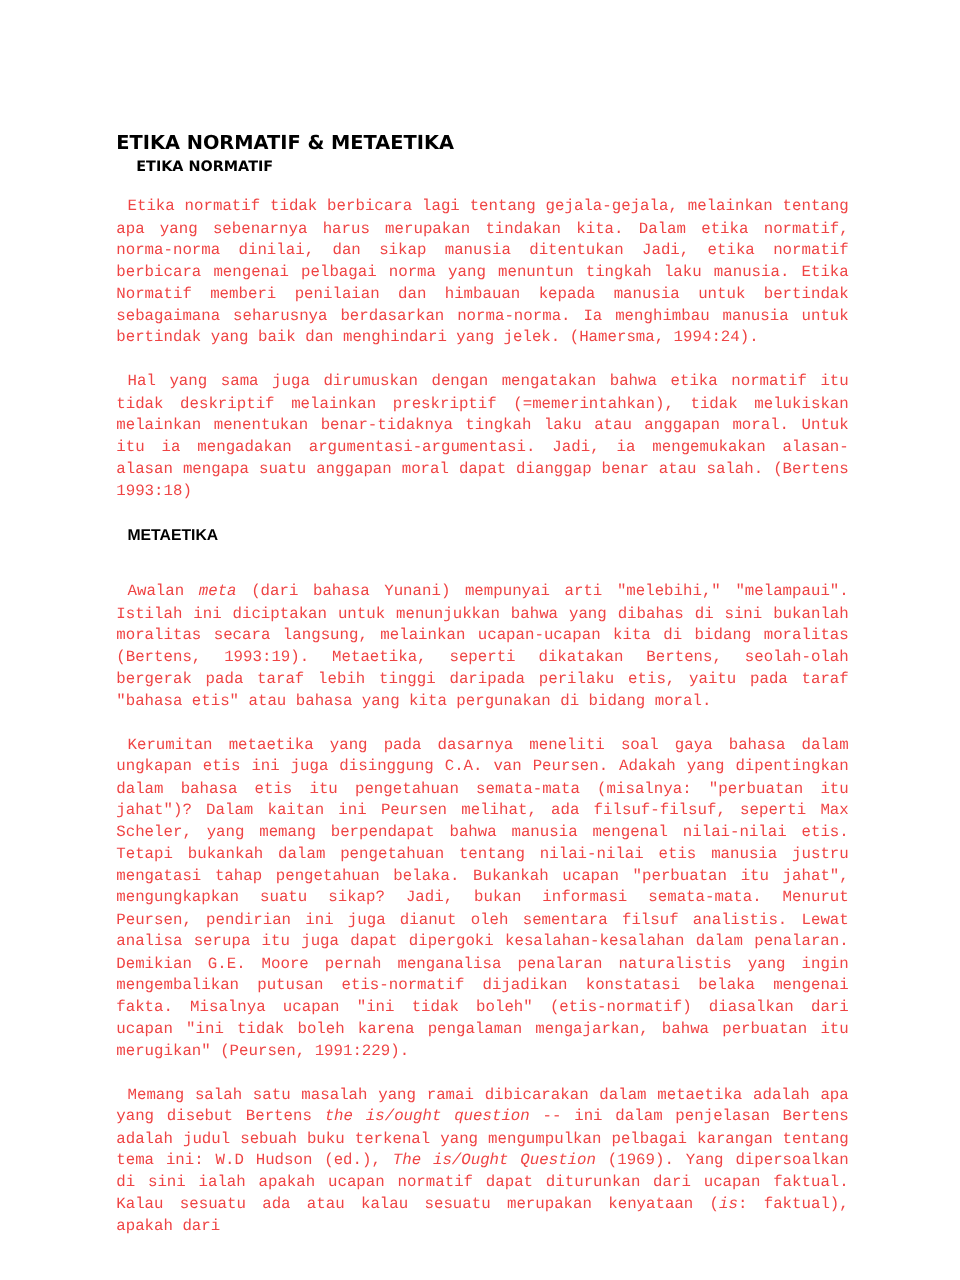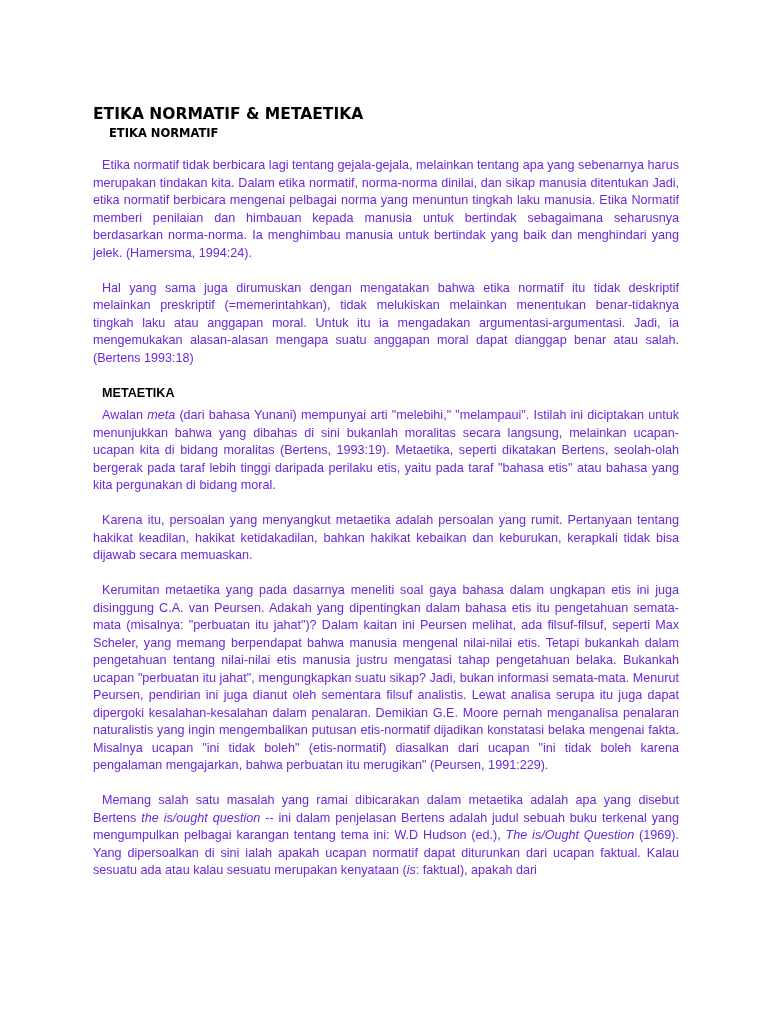--- a/index.html
+++ b/index.html
@@ -31,34 +31,34 @@
     }
     .doc-subtitle {
       font-family: "DejaVu Sans", sans-serif;
       font-weight: bold;
       font-size: 11.5px;
       line-height: 18px;
       margin: 0 0 15px 16px;
       color: #000;
     }
     .para {
-      font-family: Liberation Sans, sans-serif;
+      font-family: Liberation Mono, monospace;
       font-size: 12.6px;
       line-height: 17.5px;
       text-align: justify;
       text-indent: 9px;
       margin: 0 0 17.5px 0;
-      color: #6d28d9;
+      color: #ef4444;
     }
     .section-heading {
       font-family: "Liberation Sans", sans-serif;
       font-weight: bold;
       font-size: 12.6px;
       line-height: 17.5px;
-      margin: 0 0 5px 0;
+      margin: 0 0 28px 0;
       padding-left: 9px;
       color: #000;
     }
     .para em {
       font-style: italic;
     }
   </style>
 </head>
 <body>
 
@@ -66,18 +66,17 @@
   <h1 class="doc-title">ETIKA NORMATIF &amp; METAETIKA</h1>
   <h2 class="doc-subtitle">ETIKA NORMATIF</h2>
 
   <p class="para">Etika normatif tidak berbicara lagi tentang gejala-gejala, melainkan tentang apa yang sebenarnya harus merupakan tindakan kita. Dalam etika normatif, norma-norma dinilai, dan sikap manusia ditentukan Jadi, etika normatif berbicara mengenai pelbagai norma yang menuntun tingkah laku manusia. Etika Normatif memberi penilaian dan himbauan kepada manusia untuk bertindak sebagaimana seharusnya berdasarkan norma-norma. Ia menghimbau manusia untuk bertindak yang baik dan menghindari yang jelek. (Hamersma, 1994:24).</p>
   <p class="para">Hal yang sama juga dirumuskan dengan mengatakan bahwa etika normatif itu tidak deskriptif melainkan preskriptif (=memerintahkan), tidak melukiskan melainkan menentukan benar-tidaknya tingkah laku atau anggapan moral. Untuk itu ia mengadakan argumentasi-argumentasi. Jadi, ia mengemukakan alasan-alasan mengapa suatu anggapan moral dapat dianggap benar atau salah. (Bertens 1993:18)</p>
 
   <h3 class="section-heading">METAETIKA</h3>
 
   <p class="para"><span>Awalan </span><em>meta</em><span> (dari bahasa Yunani) mempunyai arti "melebihi," "melampaui". Istilah ini diciptakan untuk menunjukkan bahwa yang dibahas di sini bukanlah moralitas secara langsung, melainkan ucapan-ucapan kita di bidang moralitas (Bertens, 1993:19). Metaetika, seperti dikatakan Bertens, seolah-olah bergerak pada taraf lebih tinggi daripada perilaku etis, yaitu pada taraf "bahasa etis" atau bahasa yang kita pergunakan di bidang moral.</span></p>
 
-  <p class="para">Karena itu, persoalan yang menyangkut metaetika adalah persoalan yang rumit. Pertanyaan tentang hakikat keadilan, hakikat ketidakadilan, bahkan hakikat kebaikan dan keburukan, kerapkali tidak bisa dijawab secara memuaskan.</p>
 
   <p class="para">Kerumitan metaetika yang pada dasarnya meneliti soal gaya bahasa dalam ungkapan etis ini juga disinggung C.A. van Peursen. Adakah yang dipentingkan dalam bahasa etis itu pengetahuan semata-mata (misalnya: "perbuatan itu jahat")? Dalam kaitan ini Peursen melihat, ada filsuf-filsuf, seperti Max Scheler, yang memang berpendapat bahwa manusia mengenal nilai-nilai etis. Tetapi bukankah dalam pengetahuan tentang nilai-nilai etis manusia justru mengatasi tahap pengetahuan belaka. Bukankah ucapan "perbuatan itu jahat", mengungkapkan suatu sikap? Jadi, bukan informasi semata-mata. Menurut Peursen, pendirian ini juga dianut oleh sementara filsuf analistis. Lewat analisa serupa itu juga dapat dipergoki kesalahan-kesalahan dalam penalaran. Demikian G.E. Moore pernah menganalisa penalaran naturalistis yang ingin mengembalikan putusan etis-normatif dijadikan konstatasi belaka mengenai fakta. Misalnya ucapan "ini tidak boleh" (etis-normatif) diasalkan dari ucapan "ini tidak boleh karena pengalaman mengajarkan, bahwa perbuatan itu merugikan" (Peursen, 1991:229).</p>
 
   <p class="para"><span>Memang salah satu masalah yang ramai dibicarakan dalam metaetika adalah apa yang disebut Bertens </span><em>the is/ought question</em><span> -- ini dalam penjelasan Bertens adalah judul sebuah buku terkenal yang mengumpulkan pelbagai karangan tentang tema ini: W.D Hudson (ed.), </span><em>The is/Ought Question</em><span> (1969). Yang dipersoalkan di sini ialah apakah ucapan normatif dapat diturunkan dari ucapan faktual. Kalau sesuatu ada atau kalau sesuatu merupakan kenyataan (</span><em>is</em><span>: faktual), apakah dari</span></p>
 </div>
 
 </body></html>

